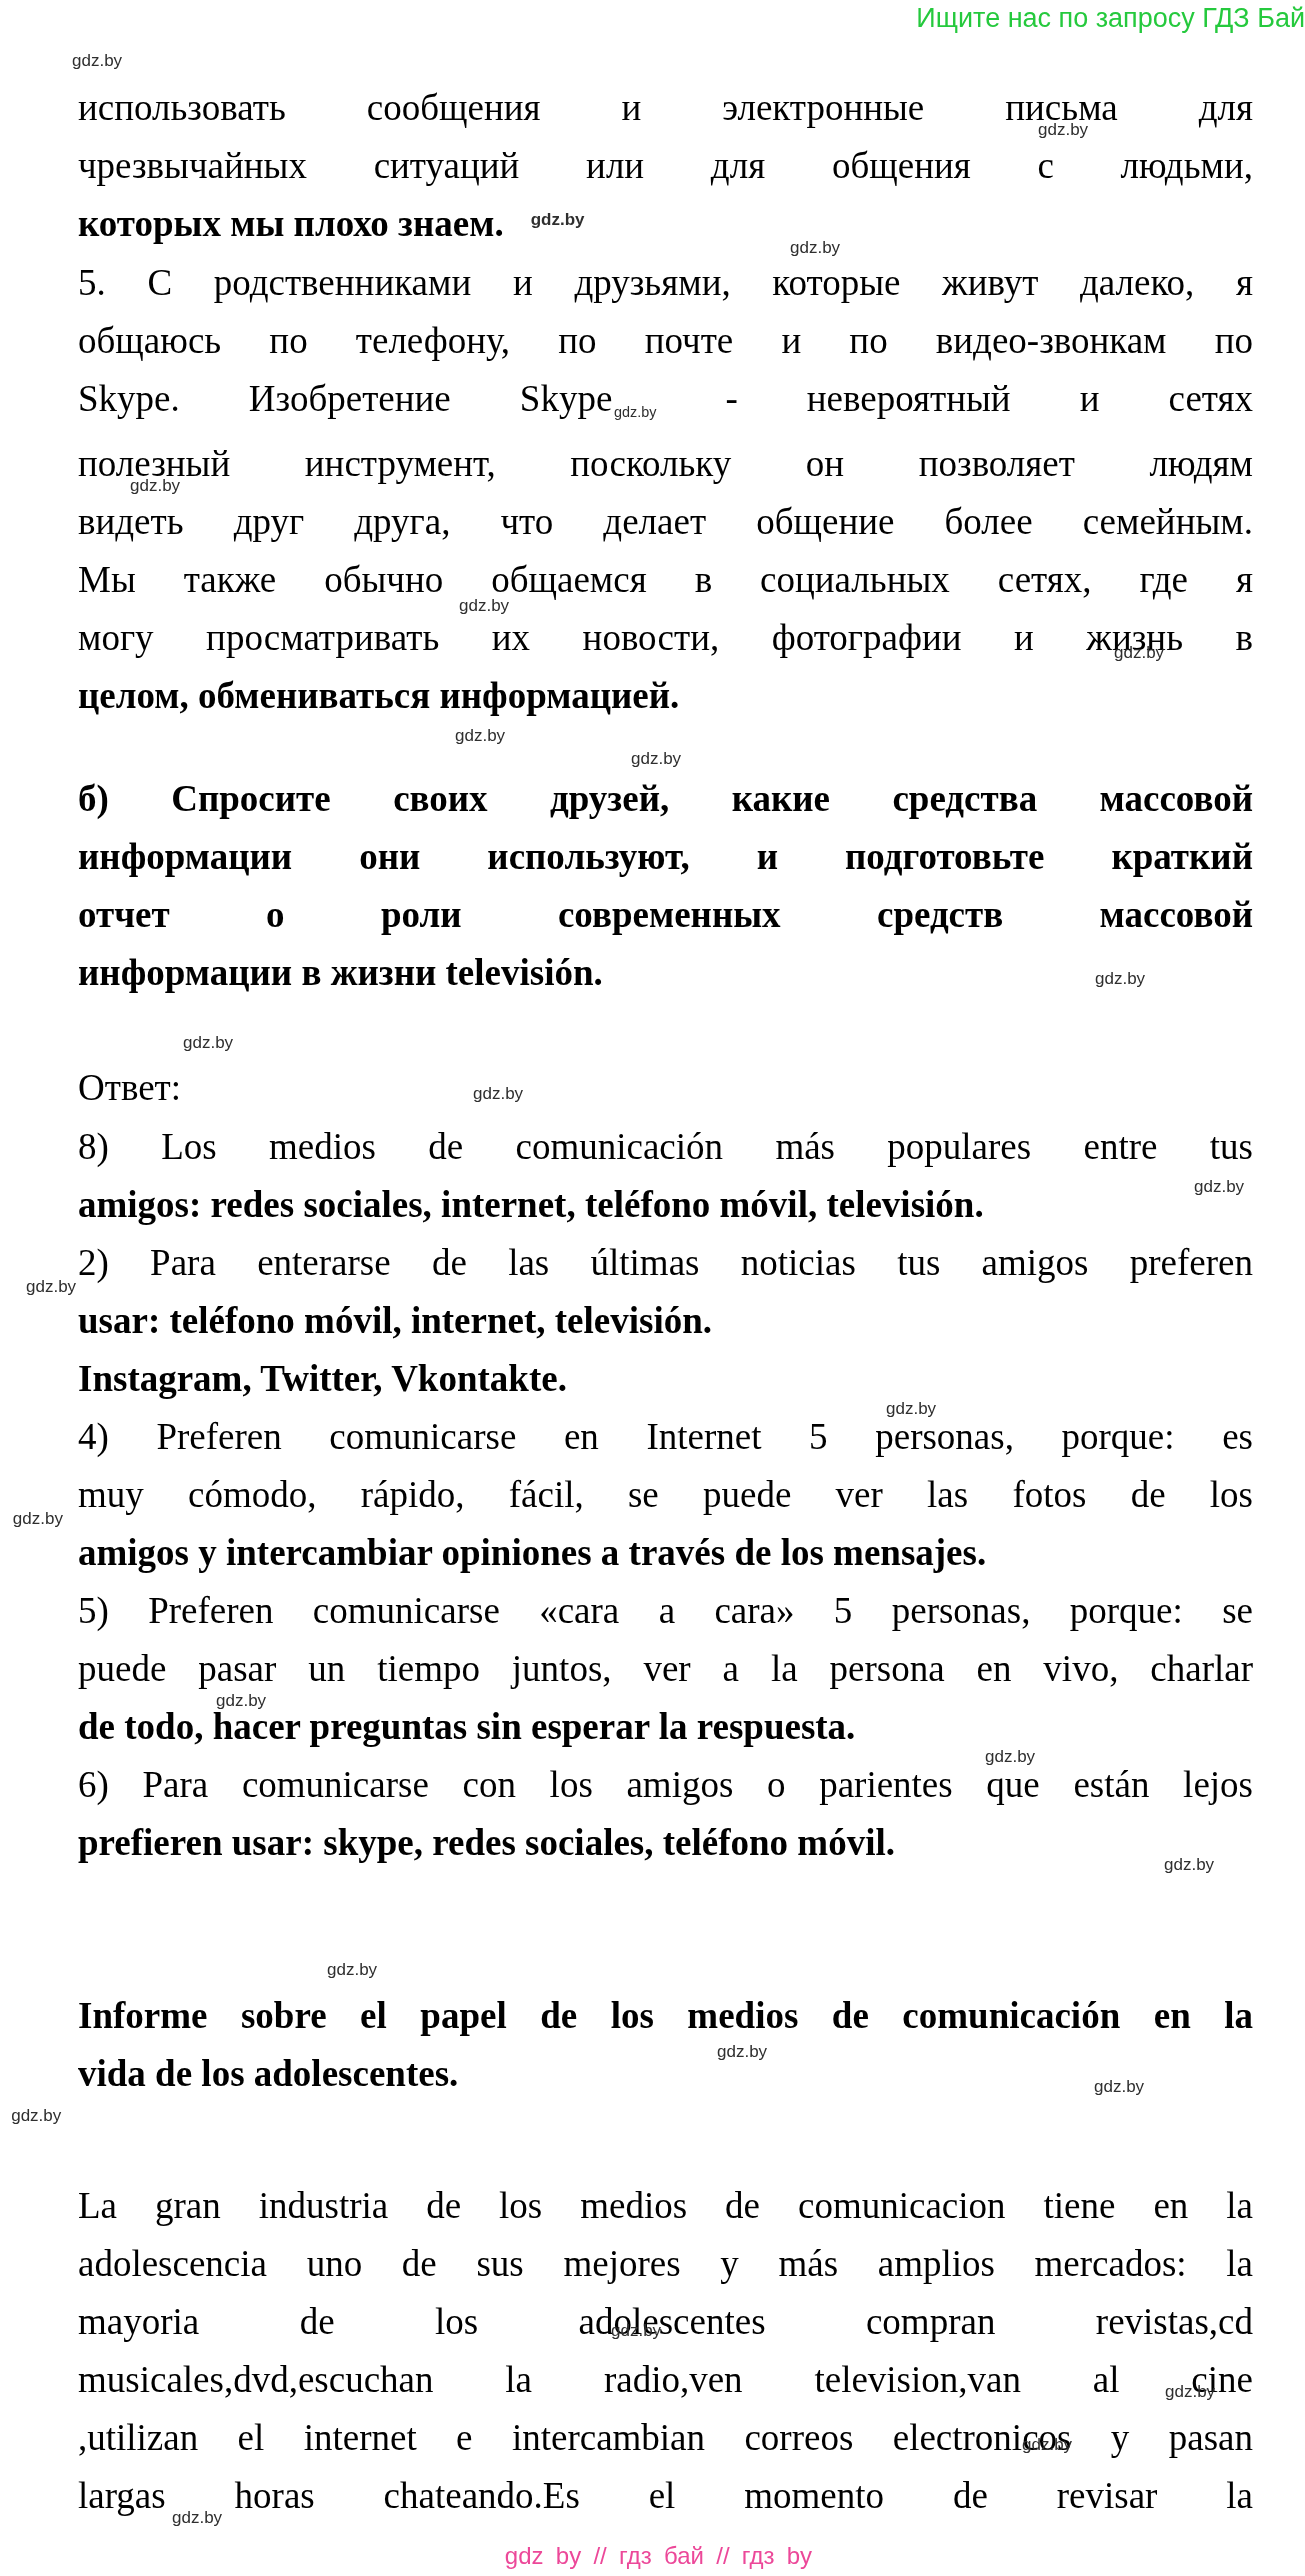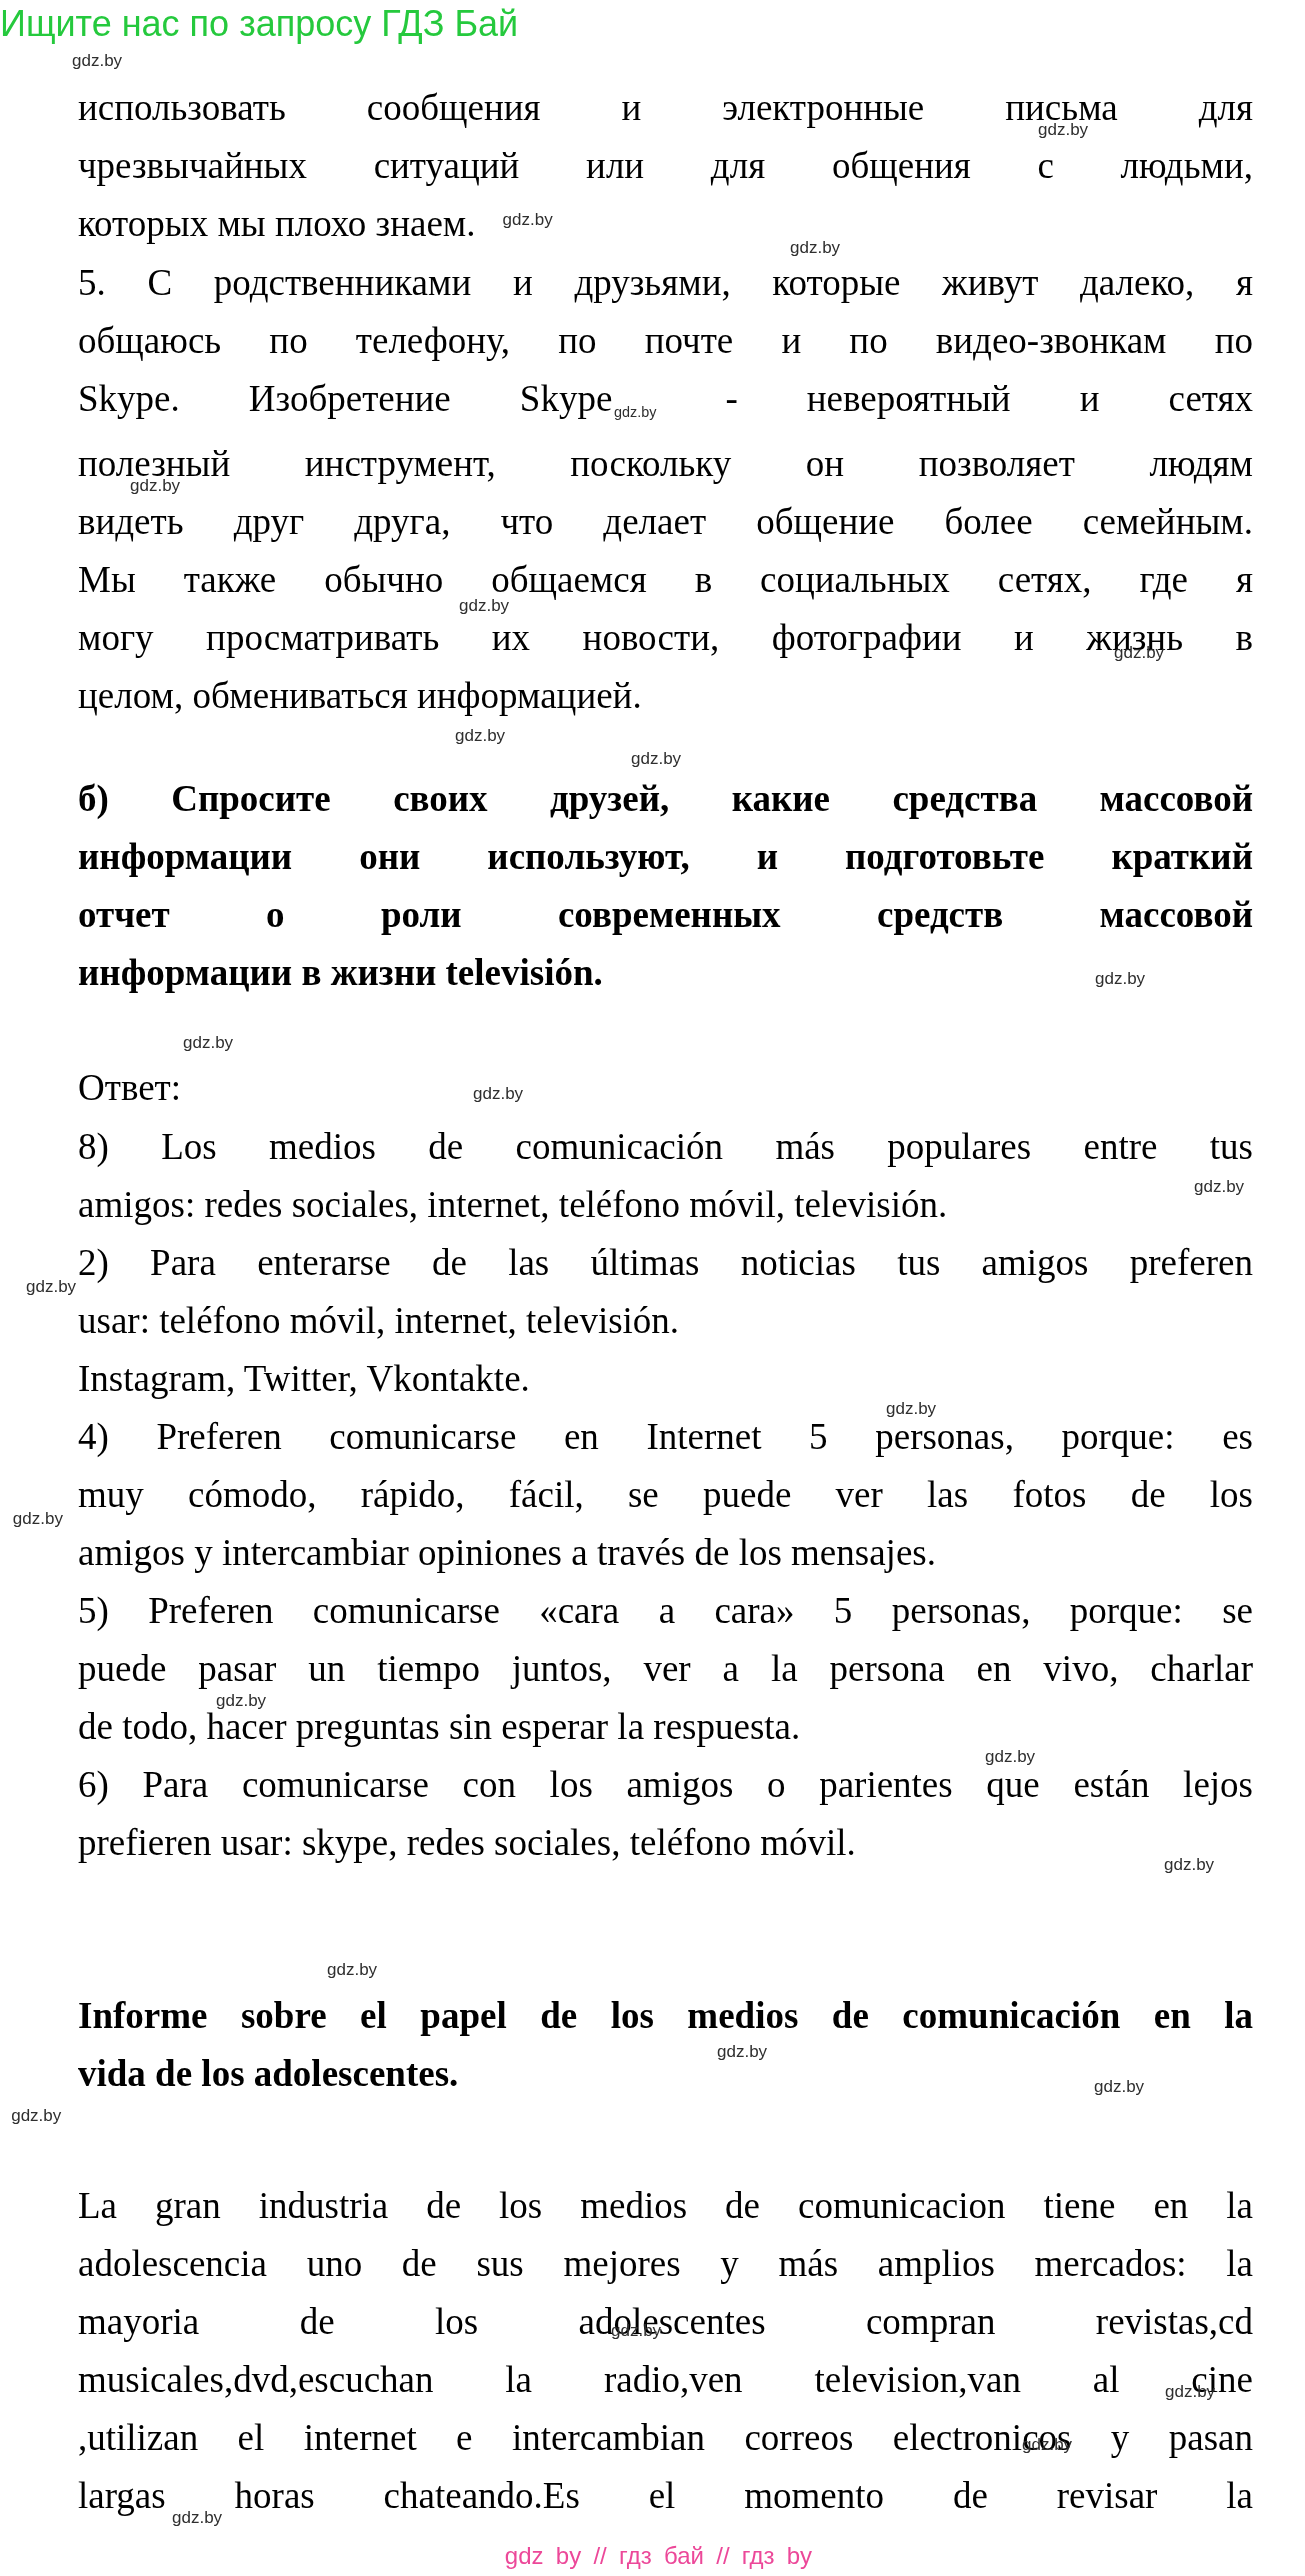--- a/index.html
+++ b/index.html
@@ -8,23 +8,23 @@
     width: 1305px;
     height: 2576px;
     background: #ffffff;
     overflow: hidden;
     font-family: "Liberation Serif", serif;
     color: #000000;
   }
   .banner-top {
     position: absolute;
     top: 3.2px; left: 0; width: 100%;
-    text-align: left;
+    text-align: right;
     font-family: "Liberation Sans", sans-serif;
-    font-size: 36px;
+    font-size: 27px;
     color: #25c93d;
   }
   .banner-bottom {
     position: absolute;
     top: 2542px; left: 0; width: 100%;
     text-align: center;
     font-family: "Liberation Sans", sans-serif;
     font-size: 24px;
     word-spacing: 5.6px;
     color: #ec4899;
@@ -39,20 +39,21 @@
   }
   .bold { font-weight: bold; }
   .line.just {
     text-align: justify;
     text-align-last: justify;
     -moz-text-align-last: justify;
   }
   .line.left {
     text-align: left;
     text-align-last: left;
+    font-weight: bold;
   }
   #p-intro   { top: 79px; }
   #p-five    { top: 254px; }
   #p-task-b  { top: 770px; }
   #answer-label { top: 1059px; }
   #answer-list  { top: 1118px; }
   #report-title { top: 1987px; }
   #report-body  { top: 2177px; }
   .wm {
     position: absolute;

